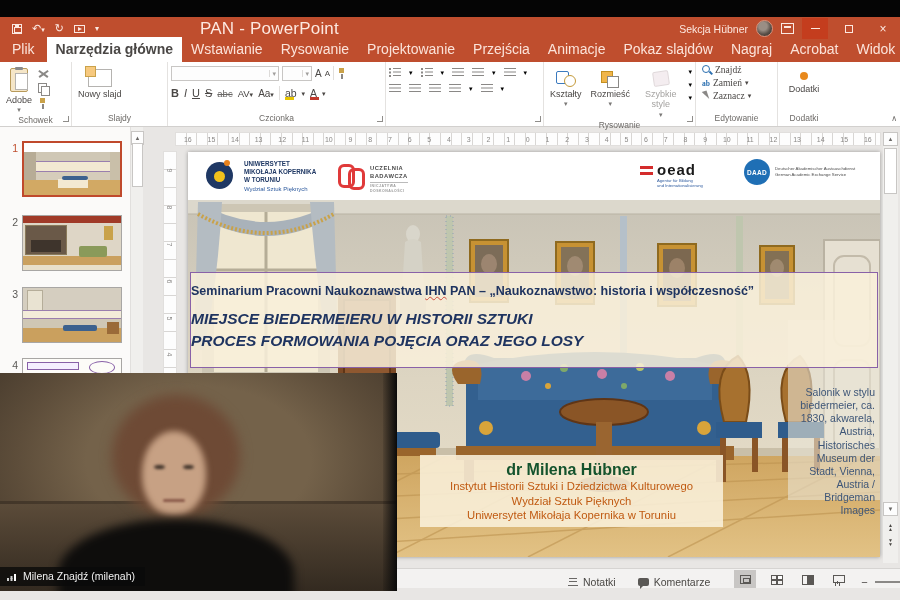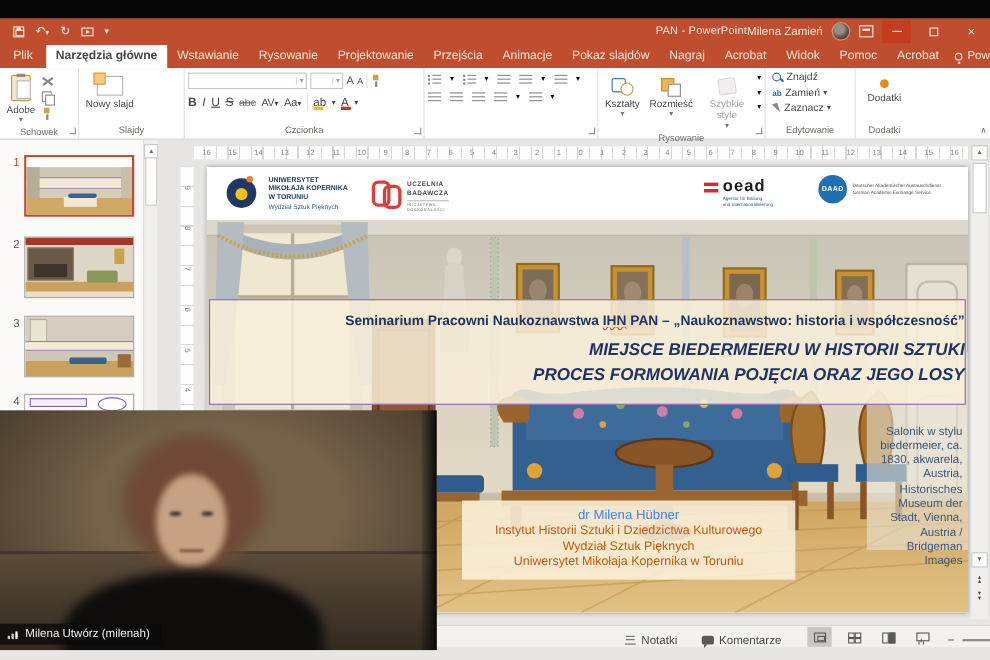--- a/index.html
+++ b/index.html
@@ -13,36 +13,36 @@
   
   .titlebar { position:absolute; left:0; top:17px; width:900px; height:23px; background:#bf4e2e;
     display:flex; align-items:center; color:#fbe9e2; z-index:5; }
   .qat { display:flex; align-items:center; gap:10px; padding-left:12px; width:200px; }
   .qat .g { font-size:11px; color:#fbe9e2; }
   .save-ic { width:10px; height:10px; border:1px solid #fbe9e2; position:relative; }
   .save-ic:before { content:""; position:absolute; left:2px; top:0; width:4px; height:3px; background:#fbe9e2; }
   .save-ic:after { content:""; position:absolute; left:1px; bottom:0; width:6px; height:4px; border:1px solid #fbe9e2; }
   .present-ic { width:11px; height:8px; border:1px solid #fbe9e2; position:relative; }
   .present-ic:after { content:""; position:absolute; left:3px; top:1px; border-left:4px solid #fbe9e2; border-top:2px solid transparent; border-bottom:2px solid transparent; }
-  .win-title { flex:1; text-align:right; font-size:10px; color:#fde8e0; letter-spacing:.2px; }
+  .win-title { flex:1; text-align:left; font-size:17px; color:#fde8e0; letter-spacing:.2px; }
   .tb-right { display:flex; align-items:center; gap:8px; padding-right:4px; }
   .tb-user { font-size:10.5px; color:#fde8e0; }
   .avatar { width:17px; height:17px; border-radius:50%;
     background:radial-gradient(circle at 40% 35%, #9a8e85 0 30%, #5a5049 60%, #2c2621 100%); border:1px solid #d8927c; }
   .ribbonopt-ic { width:13px; height:11px; border:1px solid #fbe9e2; position:relative; }
   .ribbonopt-ic:after { content:""; position:absolute; left:2px; top:2px; width:7px; height:2px; background:#fbe9e2; }
   .winbtn { width:26px; height:21px; display:flex; align-items:center; justify-content:center; font-size:12px; color:#fde8e0; }
   .winbtn.min { background:#c43d1e; }
   .min-dash { width:9px; height:1.5px; background:#fde8e0; }
   .restore-box { width:8px; height:8px; border:1px solid #fde8e0; }
 
   
   .tabs-row { position:absolute; left:0; top:40px; width:900px; height:22px; background:#bf4e2e;
     display:flex; align-items:flex-end; z-index:5; }
-  .tab { font-size:11px; color:#fbe3da; padding:4px 9px 5px; white-space:nowrap; }
+  .tab { font-size:14px; color:#fbe3da; padding:4px 9px 5px; white-space:nowrap; }
   .tab.active { background:#fff; color:#4a4745; font-weight:bold; }
   .tab.file { padding:4px 12px 5px; }
   .tell-me { display:flex; align-items:center; gap:4px; font-size:10.5px; color:#fbe3da; padding:4px 6px 5px; }
   .bulb-ic { width:7px; height:7px; border:1px solid #fbe3da; border-radius:50%; position:relative; }
   .bulb-ic:after { content:""; position:absolute; left:1.5px; top:7px; width:2px; height:2px; background:#fbe3da; }
   .caret { font-size:7px; line-height:1; }
 
   
   .ribbon { position:absolute; left:0; top:62px; width:900px; height:65px; background:#fff;
     border-bottom:1px solid #d2d0ce; display:flex; z-index:5; }
@@ -179,28 +179,28 @@
   .oead-name { font-size:15px; font-weight:bold; color:#1a1a1a; letter-spacing:1px; line-height:1; }
   .oead-sub { font-size:4.2px; color:#2d5a9e; line-height:1.3; margin-top:1px; }
   .daad { position:absolute; left:556px; top:7px; display:flex; gap:5px; align-items:center; }
   .daad-circle { width:26px; height:26px; border-radius:50%; background:#1f6fb5; color:#fff; font-size:6.5px; font-weight:bold;
     display:flex; align-items:center; justify-content:center; letter-spacing:.3px; }
   .daad-sub { font-size:4.3px; color:#4a4a4a; line-height:1.4; }
 
   .painting { position:absolute; left:0; top:48px; width:692px; height:357px; }
 
   .title-box { position:absolute; left:2px; top:120px; width:688px; height:96px; z-index:3;
-    background:rgba(249,240,219,.85); border:1.5px solid #8961a8; text-align:right; }
+    background:rgba(249,240,219,.85); border:1.5px solid #8961a8; text-align:left; }
   .seminar-line { margin-top:11px; font-size:12.5px; font-weight:bold; color:#1f3460; }
   .ihn { text-decoration:underline wavy #d04a3a 1px; }
   .main-title { margin-top:10px; font-size:15.5px; font-weight:bold; font-style:italic; color:#1f3460; line-height:1.45; }
 
   .speaker-box { position:absolute; left:232px; top:303px; width:303px; height:72px; z-index:3;
     background:rgba(249,240,219,.88); text-align:center; padding-top:6px; }
-  .speaker-name { font-size:12px; font-weight:normal; color:#3b82f6; }
+  .speaker-name { font-size:16px; font-weight:bold; color:#14532d; }
   .speaker-line { font-size:11.3px; color:#c05a12; line-height:1.3; }
 
   .pic-caption { position:absolute; left:601px; top:234px; width:86px; z-index:3;
     font-size:10.5px; color:#3d5577; text-align:right; line-height:1.25; }
 
   
   .statusbar { position:absolute; left:16px; top:568px; width:900px; height:20px; background:#f3f2f1;
     border-top:1px solid #d6d4d2; display:flex; align-items:flex-end; z-index:5;margin-left:32px; }
   .sb-item { display:flex; align-items:center; gap:5px; font-size:10.5px; color:#4a4845; }
   .notes-ic { width:10px; height:8px; position:relative; }
@@ -262,21 +262,21 @@
   <div class="titlebar">
     <div class="qat">
       <span class="save-ic"></span>
       <span class="g">↶<span class="caret">▾</span></span>
       <span class="g">↻</span>
       <span class="present-ic"></span>
       <span class="g" style="font-size:8px;">▾</span>
     </div>
     <div class="win-title">PAN  -  PowerPoint</div>
     <div class="tb-right">
-      <span class="tb-user">Milena Zamień</span>
+      <span class="tb-user">Sekcja Hübner</span>
       <span class="avatar"></span>
       <span class="ribbonopt-ic"></span>
       <span class="winbtn min">
           <span class="min-dash"></span>
         </span>
       <span class="winbtn">
           <span class="restore-box"></span>
         </span>
       <span class="winbtn">×</span>
     </div>
@@ -412,21 +412,21 @@
           <span class="caret">▾</span>
           <span class="caret">▾</span>
           <span class="caret">▾</span>
         </div>
       </div>
       <div class="rg-label">Rysowanie</div>
       <span class="launcher"></span>
     </div>
 
     <div class="rgroup" style="width:82px;">
-      <div class="rg-body" style="flex-direction:column; gap:3px; padding-left:6px;">
+      <div class="rg-body" style="flex-direction:column; gap:3px; padding-left:6px;font-family:Liberation Serif, serif;">
         <span class="smallrow">
             <span class="find-ic"></span>
             <span>Znajdź</span>
           </span>
         <span class="smallrow">
             <span class="replace-ic">ab</span>
             <span>Zamień</span>
             <span class="caret">▾</span>
           </span>
         <span class="smallrow">
@@ -787,17 +787,17 @@
     <div class="wc-wallline"></div>
     <div class="wc-lowerwall"></div>
     <div class="wc-hair"></div>
     <div class="wc-face"></div>
     <div class="wc-eyes"></div>
     <div class="wc-mouth"></div>
     <div class="wc-body"></div>
     <div class="wc-rightband"></div>
     <div class="wc-label">
       <span class="sig-ic"></span>
-      <span>Milena Utwórz (milenah)</span>
+      <span>Milena Znajdź (milenah)</span>
     </div>
   </div>
 
 </div>
 
 </body></html>

